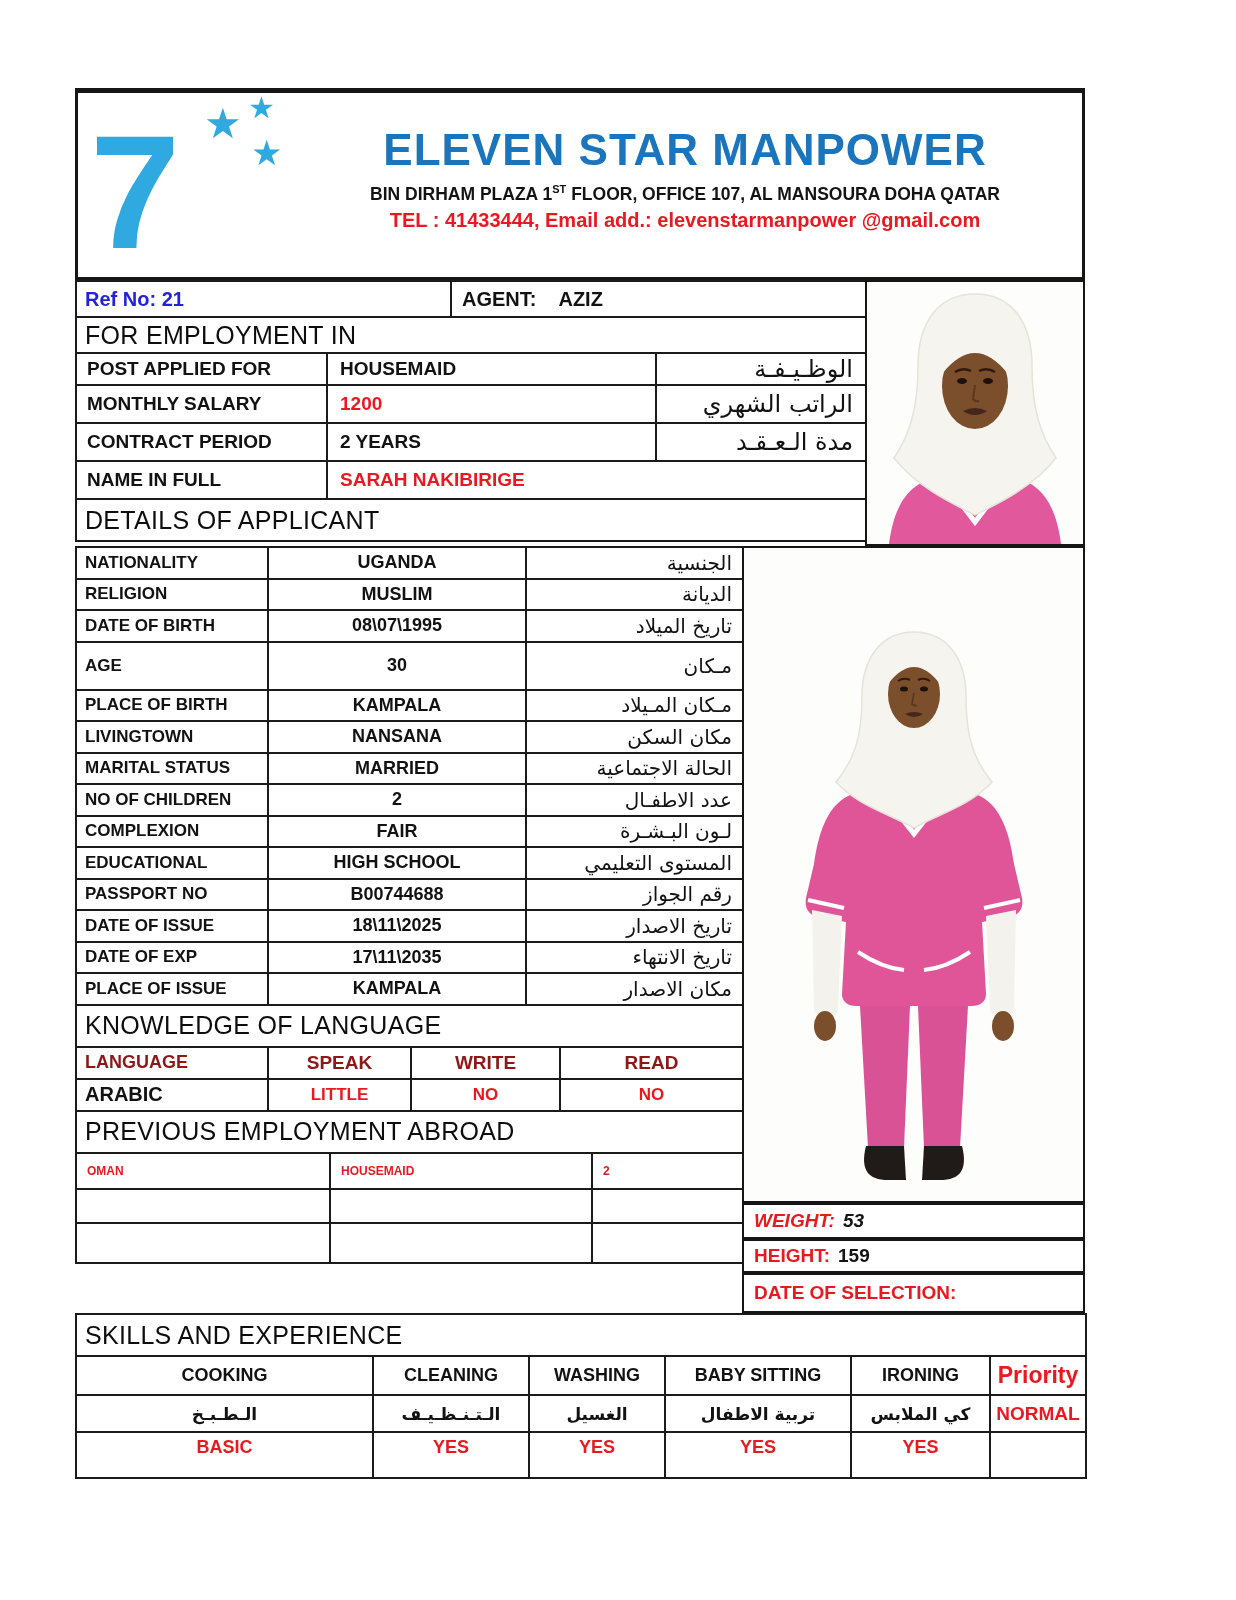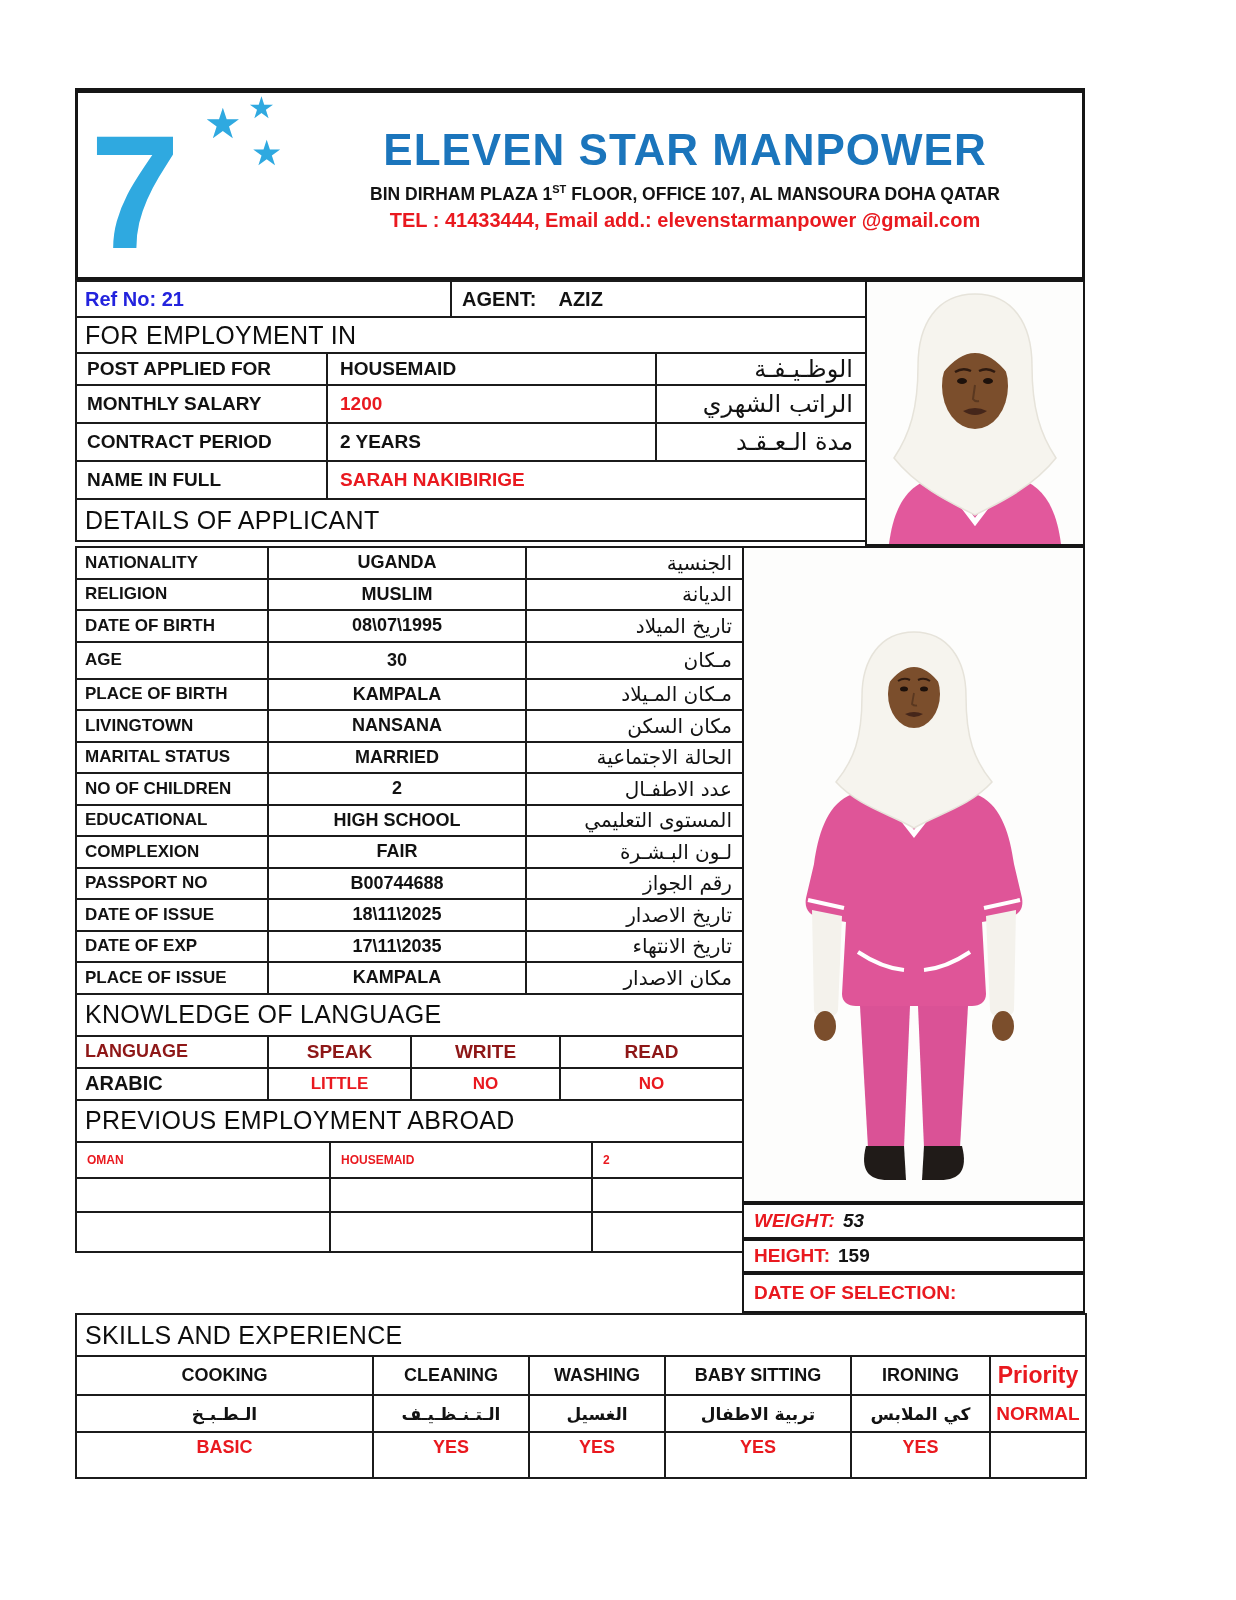--- a/index.html
+++ b/index.html
@@ -175,21 +175,21 @@
     <tr style="height:31.5px">
             <td class="d-lbl">RELIGION</td>
             <td colspan="3" class="d-val">MUSLIM</td>
             <td colspan="4" class="d-ara">الديانة</td>
           </tr>
     <tr style="height:31.5px">
             <td class="d-lbl">DATE OF BIRTH</td>
             <td colspan="3" class="d-val">08\07\1995</td>
             <td colspan="4" class="d-ara">تاريخ الميلاد</td>
           </tr>
-    <tr style="height:37px">
+    <tr style="height:48px">
             <td class="d-lbl">AGE</td>
             <td colspan="3" class="d-val">30</td>
             <td colspan="4" class="d-ara">مـكان</td>
           </tr>
     <tr style="height:31.5px">
             <td class="d-lbl">PLACE OF BIRTH</td>
             <td colspan="3" class="d-val">KAMPALA</td>
             <td colspan="4" class="d-ara">مـكان المـيلاد</td>
           </tr>
     <tr style="height:31.5px">
@@ -201,28 +201,28 @@
             <td class="d-lbl">MARITAL STATUS</td>
             <td colspan="3" class="d-val">MARRIED</td>
             <td colspan="4" class="d-ara">الحالة الاجتماعية</td>
           </tr>
     <tr style="height:31.5px">
             <td class="d-lbl">NO OF CHILDREN</td>
             <td colspan="3" class="d-val">2</td>
             <td colspan="4" class="d-ara">عدد الاطفـال</td>
           </tr>
     <tr style="height:31.5px">
+            <td class="d-lbl">COMPLEXION</td>
+            <td colspan="3" class="d-val">FAIR</td>
+            <td colspan="4" class="d-ara">لـون البـشـرة</td>
+          </tr>
+    <tr style="height:31.5px">
             <td class="d-lbl">EDUCATIONAL</td>
             <td colspan="3" class="d-val">HIGH SCHOOL</td>
             <td colspan="4" class="d-ara">المستوى التعليمي</td>
-          </tr>
-    <tr style="height:31.5px">
-            <td class="d-lbl">COMPLEXION</td>
-            <td colspan="3" class="d-val">FAIR</td>
-            <td colspan="4" class="d-ara">لـون البـشـرة</td>
           </tr>
     <tr style="height:31.5px">
             <td class="d-lbl">PASSPORT NO</td>
             <td colspan="3" class="d-val">B00744688</td>
             <td colspan="4" class="d-ara">رقم الجواز</td>
           </tr>
     <tr style="height:31.5px">
             <td class="d-lbl">DATE OF ISSUE</td>
             <td colspan="3" class="d-val">18\11\2025</td>
             <td colspan="4" class="d-ara">تاريخ الاصدار</td>

